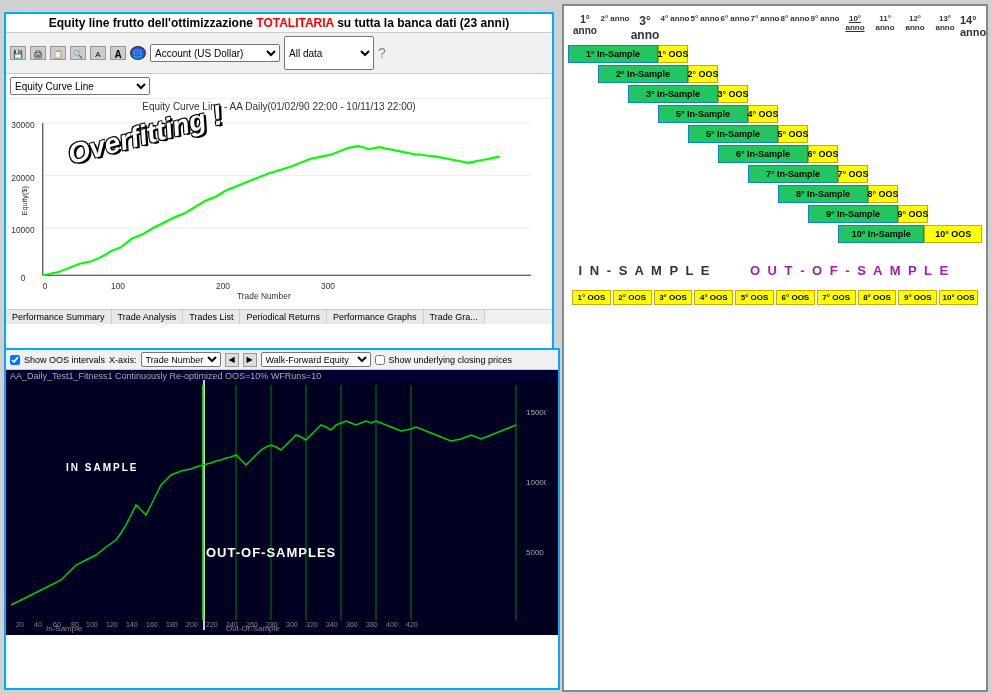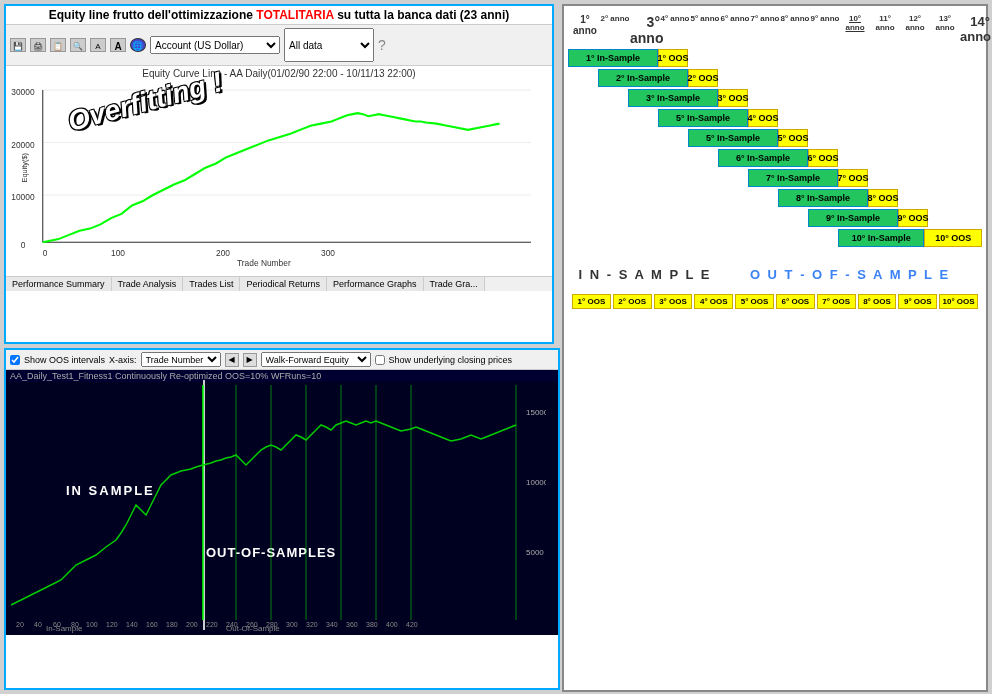--- a/index.html
+++ b/index.html
@@ -9,21 +9,21 @@
       background: #d0d0d0;
       font-family: Arial, sans-serif;
       font-size: 11px;
       position: relative;
       overflow: hidden;
     }
 
     
     .panel-top-left {
       position: absolute;
-      top: 4px;
+      top: 12px;
       left: 4px;
       width: 550px;
       height: 340px;
       background: white;
       border: 2px solid #00aaff;
     }
     .panel-top-left-title {
       background: white;
       padding: 2px 4px;
       font-size: 12px;
@@ -183,24 +183,24 @@
     }
     .bottom-chart-label {
       font-size: 9px;
       color: #aaa;
       padding: 1px 4px;
       background: #000030;
     }
 
     .in-sample-label {
       position: absolute;
-      top: 113px;
+      top: 92px;
       left: 60px;
       color: white;
-      font-size: 13px;
+      font-size: 10px;
       font-weight: bold;
       letter-spacing: 2px;
     }
     .out-sample-label {
       position: absolute;
       top: 175px;
       left: 200px;
       color: white;
       font-size: 13px;
       font-weight: bold;
@@ -303,20 +303,25 @@
     <div class="toolbar-icon" style="background:#ccc;width:16px;height:14px;border:1px solid #999;font-size:8px;text-align:center;">A</div>
     <div class="toolbar-icon" style="background:#ccc;width:16px;height:14px;border:1px solid #999;font-size:10px;text-align:center;font-weight:bold;">A</div>
     <div class="toolbar-icon" style="background:#4444cc;border-radius:50%;width:16px;height:14px;border:1px solid #333;font-size:9px;text-align:center;line-height:14px;color:white;">🌐</div>
     <select style="font-size:10px;height:18px;width:130px;">
       <option>Account (US Dollar)</option>
     </select>
     <select style="font-size:10px;height:34px;width:90px;">
       <option>All data</option>
     </select>
     <span class="toolbar-help">?</span>
+  </div>
+  <div class="dropdown-row">
+    <select>
+      <option>Equity Curve Line</option>
+    </select>
   </div>
   <div class="chart-area">
     <div class="chart-title">Equity Curve Line - AA Daily(01/02/90 22:00 - 10/11/13 22:00)</div>
     <svg class="chart-svg" viewBox="0 0 520 180">
 
       <text x="5" y="15" font-size="8" fill="#333">30000</text>
       <text x="5" y="65" font-size="8" fill="#333">20000</text>
       <text x="5" y="115" font-size="8" fill="#333">10000</text>
       <text x="14" y="160" font-size="8" fill="#333">0</text>
 
@@ -419,32 +424,32 @@
     <div style="position:absolute;bottom:2px;left:220px;font-size:8px;color:#888;">Out-Of-Sample</div>
   </div>
 </div>
 
 <div class="panel-right">
   <div class="wfo-grid">
 
     <div style="display:flex;margin-left:0px;margin-bottom:3px;padding-left:2px;">
       <div class="year-cell" style="width:30px;font-size:10px;font-weight:bold;text-align:center;">1° anno</div>
       <div class="year-cell" style="width:30px;font-size:8px;font-weight:bold;text-align:center;">2° anno</div>
-      <div class="year-cell" style="width:30px;font-size:14px;font-weight:bold;text-align:right;">3° anno</div>
+      <div class="year-cell" style="width:30px;font-size:12px;font-weight:bold;text-align:center;">3° anno</div>
       <div class="year-cell" style="width:30px;font-size:8px;font-weight:bold;text-align:center;">4° anno</div>
       <div class="year-cell" style="width:30px;font-size:8px;font-weight:bold;text-align:center;">5° anno</div>
       <div class="year-cell" style="width:30px;font-size:8px;font-weight:bold;text-align:center;">6° anno</div>
       <div class="year-cell" style="width:30px;font-size:8px;font-weight:bold;text-align:center;">7° anno</div>
       <div class="year-cell" style="width:30px;font-size:8px;font-weight:bold;text-align:center;">8° anno</div>
       <div class="year-cell" style="width:30px;font-size:8px;font-weight:bold;text-align:center;">9° anno</div>
       <div class="year-cell" style="width:30px;font-size:8px;font-weight:bold;text-align:center;text-decoration:underline;">10° anno</div>
       <div class="year-cell" style="width:30px;font-size:8px;font-weight:bold;text-align:center;">11° anno</div>
       <div class="year-cell" style="width:30px;font-size:8px;font-weight:bold;text-align:center;">12° anno</div>
       <div class="year-cell" style="width:30px;font-size:8px;font-weight:bold;text-align:center;">13° anno</div>
-      <div class="year-cell" style="width:30px;font-size:13px;font-weight:bold;text-align:right;">14° anno</div>
+      <div class="year-cell" style="width:30px;font-size:11px;font-weight:bold;text-align:left;">14° anno</div>
     </div>
 
     <div class="wfo-row">
       <div style="width:0px;flex-shrink:0;"></div>
       <div class="is-bar" style="width:90px;">1° In-Sample</div>
       <div class="oos-bar" style="width:30px;">1° OOS</div>
     </div>
 
     <div class="wfo-row">
       <div style="width:30px;flex-shrink:0;"></div>
@@ -495,21 +500,21 @@
     </div>
 
     <div class="wfo-row">
       <div style="width:270px;flex-shrink:0;"></div>
       <div class="is-bar" style="width:90px;">10° In-Sample</div>
       <div class="oos-bar" style="width:60px;">10° OOS</div>
     </div>
 
     <div style="display:flex;margin-top:20px;padding:0 2px;">
       <div style="width:150px;text-align:center;font-size:13px;font-weight:bold;letter-spacing:2px;color:#333;">I N - S A M P L E</div>
-      <div style="flex:1;text-align:center;font-size:13px;font-weight:bold;letter-spacing:2px;color:#3b82f6;">O U T - O F - S A M P L E</div>
+      <div style="flex:1;text-align:center;font-size:13px;font-weight:bold;letter-spacing:2px;color:#a21caf;">O U T - O F - S A M P L E</div>
     </div>
 
     <div class="bottom-oos-row" style="margin-top:8px;">
       <div class="oos-bottom-cell">1° OOS</div>
       <div class="oos-bottom-cell">2° OOS</div>
       <div class="oos-bottom-cell">3° OOS</div>
       <div class="oos-bottom-cell">4° OOS</div>
       <div class="oos-bottom-cell">5° OOS</div>
       <div class="oos-bottom-cell">6° OOS</div>
       <div class="oos-bottom-cell">7° OOS</div>

